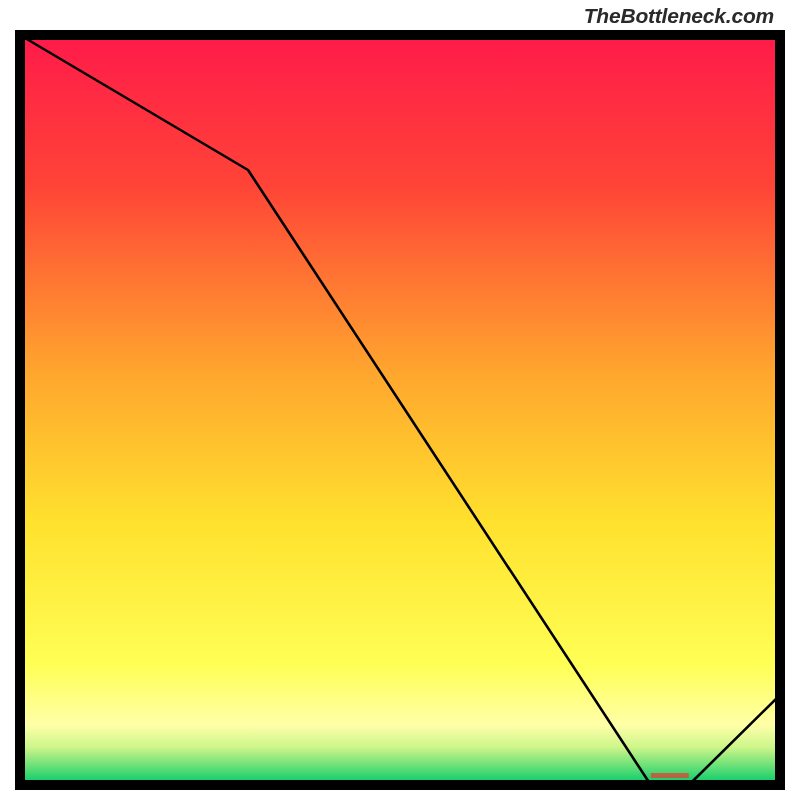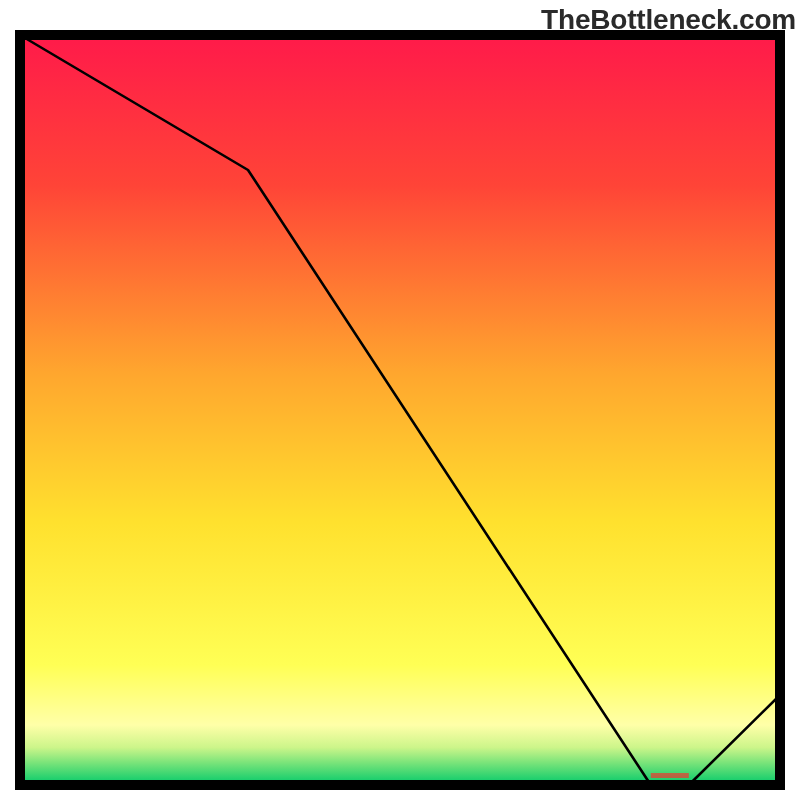--- a/index.html
+++ b/index.html
@@ -12,25 +12,26 @@
     overflow: hidden;
   }
   .frame {
     position: relative;
     width: 800px;
     height: 800px;
   }
   .brand {
     position: absolute;
     top: 4px;
-    right: 4px;
+    right: 26px;
     color: #2a2a2a;
-    font-size: 28px;
+    font-size: 21px;
     font-weight: 600;
     letter-spacing: -0.2px;
+    font-style: italic;
   }
   svg.chart {
     position: absolute;
     left: 0;
     top: 0;
   }
 </style>
 </head>
 <body>
 <div class="frame">

